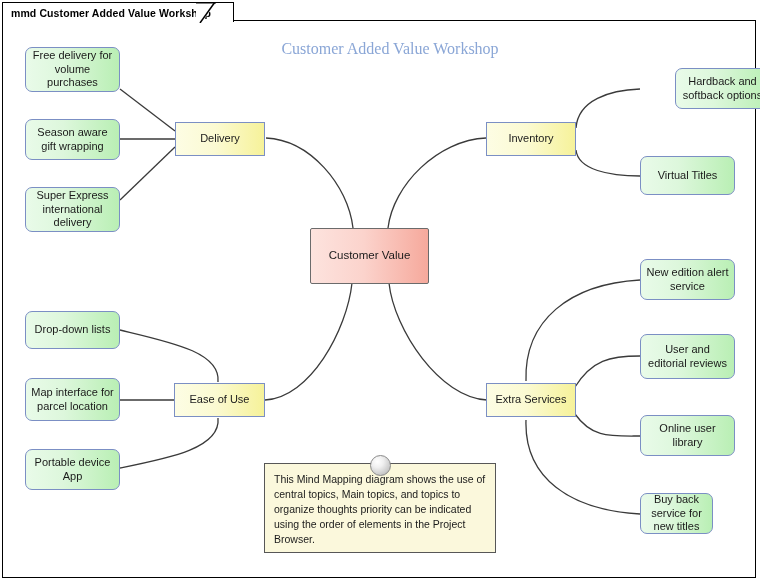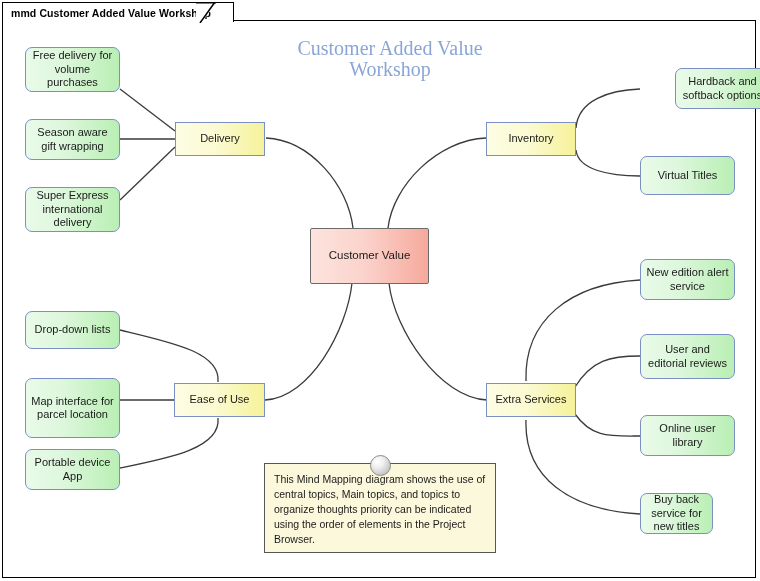--- a/index.html
+++ b/index.html
@@ -108,21 +108,21 @@
     z-index:5;
   }
 
   
   .diagram-title{
     position:absolute;
     left:262px; top:38px;
     width:256px;
     text-align:center;
     font-family:"Liberation Serif","DejaVu Serif",serif;
-    font-size:20px;
+    font-size:16px;
     line-height:21px;
     color:#8aa6d6;
     z-index:3;
   }
 </style>
 </head>
 <body>
 
 <div id="canvas">
 
@@ -194,21 +194,21 @@
   <div class="node leaf" style="left:25px;top:119px;width:95px;height:41px;">
     <span>Season aware gift wrapping</span>
   </div>
   <div class="node leaf" style="left:25px;top:187px;width:95px;height:45px;">
     <span>Super Express international delivery</span>
   </div>
 
   <div class="node leaf" style="left:25px;top:311px;width:95px;height:38px;">
     <span>Drop-down lists</span>
   </div>
-  <div class="node leaf" style="left:25px;top:378px;width:95px;height:60px;">
+  <div class="node leaf" style="left:25px;top:378px;width:95px;height:43px;">
     <span>Map interface for parcel location</span>
   </div>
   <div class="node leaf" style="left:25px;top:449px;width:95px;height:41px;">
     <span>Portable device App</span>
   </div>
 
   <div class="node leaf" style="left:640px;top:68px;width:95px;height:41px;margin-left:35px;">
     <span>Hardback and softback options</span>
   </div>
   <div class="node leaf" style="left:640px;top:156px;width:95px;height:39px;">

